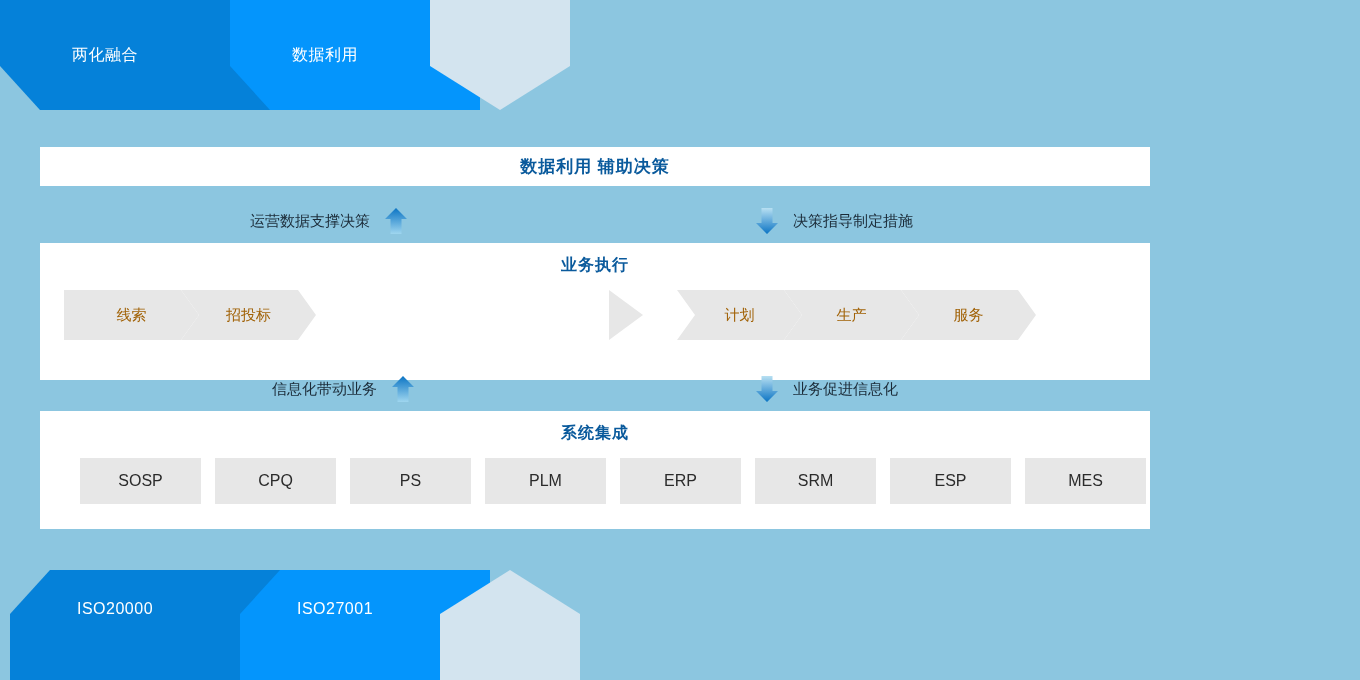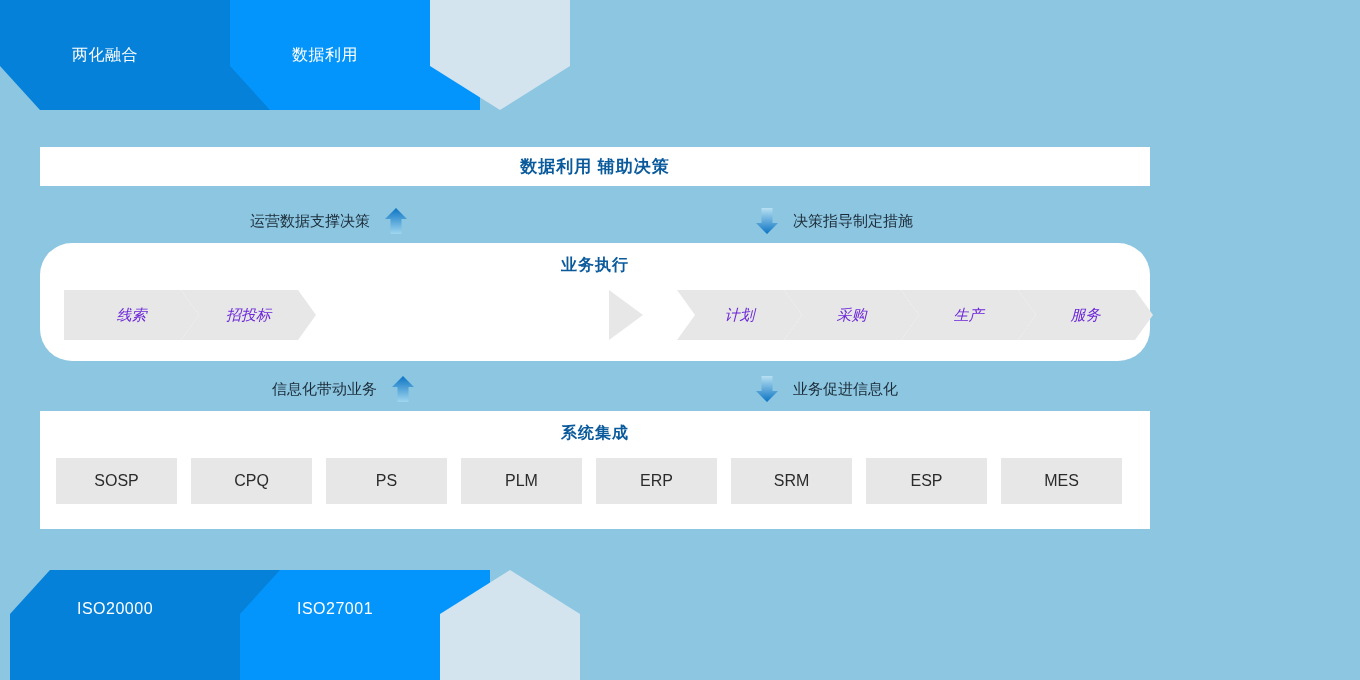--- a/index.html
+++ b/index.html
@@ -88,21 +88,21 @@
     width: 1110px;
     background: #ffffff;
   }
   #panel-title {
     top: 147px;
     height: 39px;
     display: flex;
     align-items: center;
     justify-content: center;
   }
-  #panel-business { top: 243px; height: 118px; border-radius: 32px; }
+  #panel-business { top: 243px; height: 137px; }
   #panel-systems  { top: 411px; height: 118px; }
 
   .panel-heading {
     color: #0a5a9c;
     font-size: 16px;
     font-weight: bold;
     text-align: center;
     letter-spacing: 1px;
   }
   #panel-title .panel-heading { font-size: 17px; }
@@ -149,45 +149,44 @@
   #steps-left  { left: 24px; top: 47px; }
   #steps-right { left: 546px; top: 47px; padding-left: 23px; }
 
   .step {
     position: relative;
     height: 50px;
     background: #e7e7e7;
     display: flex;
     align-items: center;
     justify-content: center;
-    color: #6d28d9;
+    color: #a16207;
     font-size: 15px;
     margin-right: -18px;
     clip-path: polygon(0 0, calc(100% - 18px) 0, 100% 50%, calc(100% - 18px) 100%, 0 100%, 18px 50%);
-    font-style: italic;
   }
   .step:first-child {
     clip-path: polygon(0 0, calc(100% - 18px) 0, 100% 50%, calc(100% - 18px) 100%, 0 100%);
   }
   .step-w-135 { width: 135px; }
   .step-w-125 { width: 125px; }
 
   
   .step-arrowhead {
     width: 34px;
     height: 50px;
     background: #e7e7e7;
     clip-path: polygon(0 0, 0 100%, 34px 50%);
     margin-right: 34px;
   }
 
   
   .sys-list {
     position: absolute;
-    left: 16px;
+    left: 40px;
     top: 47px;
     display: flex;
     gap: 14px;
   }
   .sys-box {
     width: 121px;
     height: 46px;
     background: #e7e7e7;
     display: flex;
     align-items: center;
@@ -253,23 +252,20 @@
       <span>招投标</span>
     </div>
   </div>
 
   <div class="steps" id="steps-right">
     <div class="step-arrowhead"></div>
     <div class="step step-w-125">
       <span>计划</span>
     </div>
     <div class="step step-w-135">
-      <span>采购</span>
-    </div>
-    <div class="step step-w-135">
       <span>生产</span>
     </div>
     <div class="step step-w-135">
       <span>服务</span>
     </div>
   </div>
 </div>
 
 <div class="rel-row" id="rel-row-2">
   <div class="rel-item rel-left" style="left:232px;">

